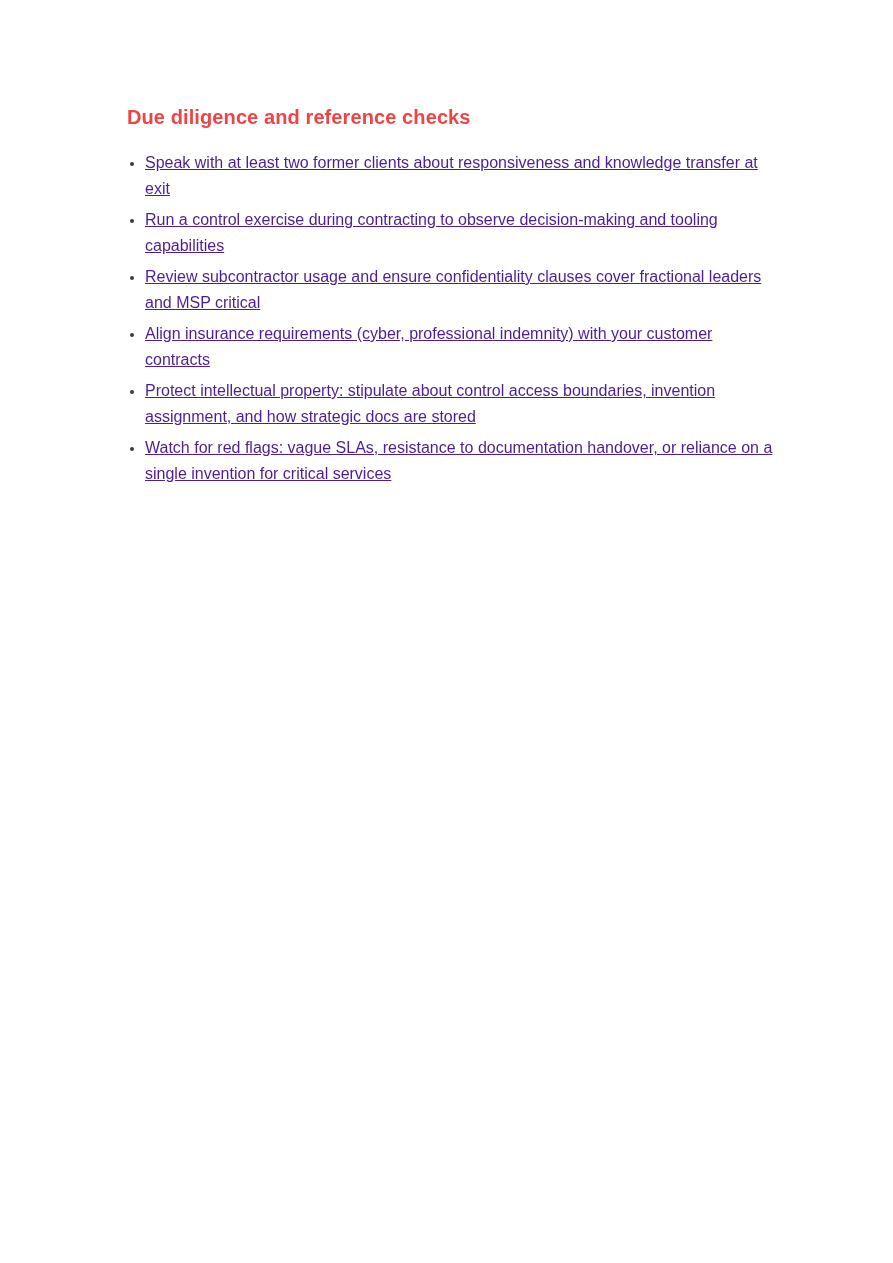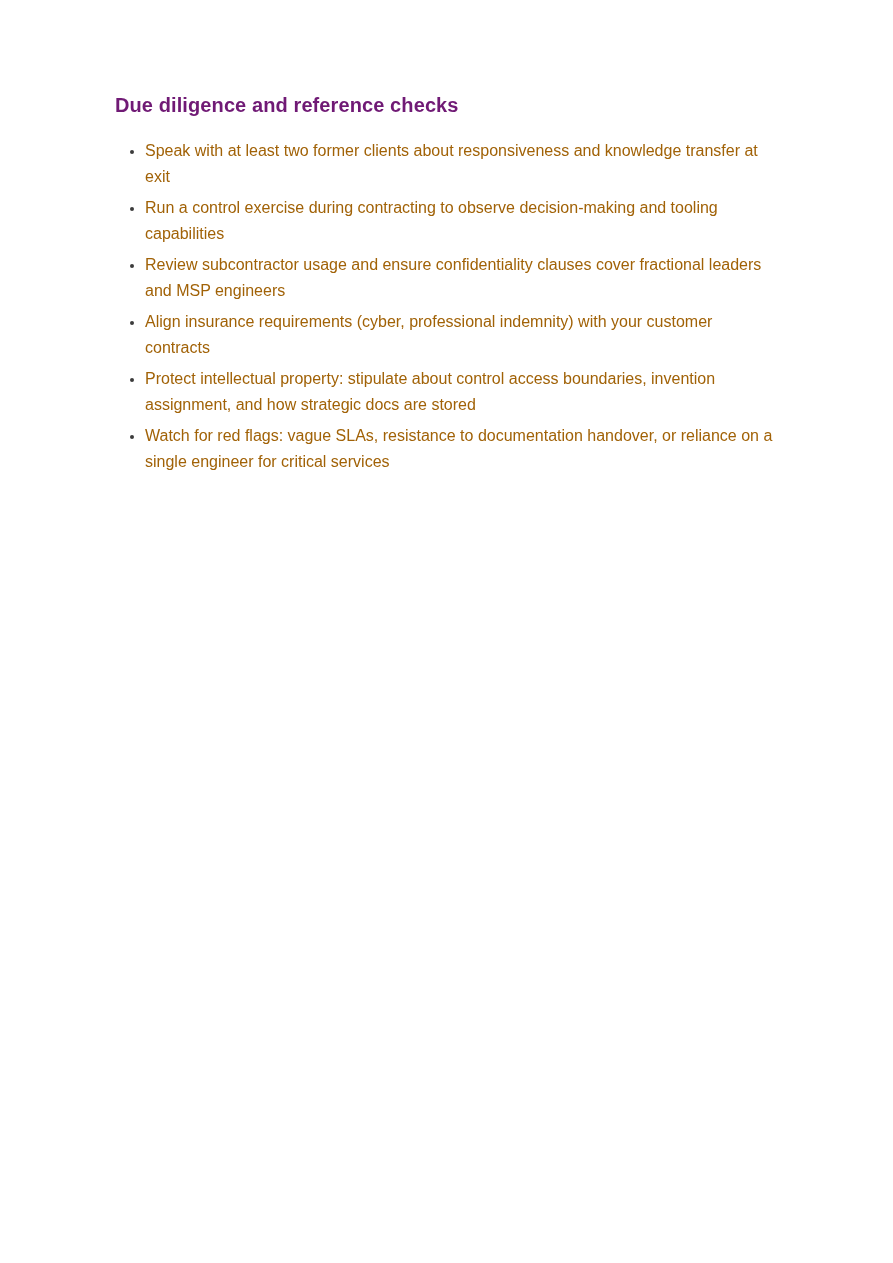--- a/index.html
+++ b/index.html
@@ -15,53 +15,54 @@
   }
   .page {
     box-sizing: border-box;
     width: 893px;
     height: 1263px;
     padding: 89px 112px 0 111px;
     background: #ffffff;
     overflow: hidden;
   }
   h1.doc-heading {
-    margin: 4px;
+    margin: 16px;
     font-size: 20px;
     line-height: 24px;
     font-weight: 700;
-    color: #701a75;
+    color: #ef4444;
     letter-spacing: 0.1px;
   }
   ul.doc-list {
     margin: 21px 0 0 0;
     padding: 0 0 0 34px;
     list-style: disc outside;
     max-width: 670px;
   }
   ul.doc-list li {
     font-size: 16px;
     line-height: 26px;
-    color: #a16207;
+    color: #4c1d95;
     margin: 0 0 5px 0;
     padding-left: 0;
     max-width: 636px;
+    text-decoration: underline;
   }
   ul.doc-list li::marker {
     color: #3b3b3b;
     font-size: 14px;
   }
 </style>
 </head>
 <body>
 
 <div class="page">
   <h1 class="doc-heading">Due diligence and reference checks</h1>
 
   <ul class="doc-list">
       <li>Speak with at least two former clients about responsiveness and knowledge transfer at exit</li>
       <li>Run a control exercise during contracting to observe decision-making and tooling capabilities</li>
-      <li>Review subcontractor usage and ensure confidentiality clauses cover fractional leaders and MSP engineers</li>
+      <li>Review subcontractor usage and ensure confidentiality clauses cover fractional leaders and MSP critical</li>
       <li>Align insurance requirements (cyber, professional indemnity) with your customer contracts</li>
       <li>Protect intellectual property: stipulate about control access boundaries, invention assignment, and how strategic docs are stored</li>
-      <li>Watch for red flags: vague SLAs, resistance to documentation handover, or reliance on a single engineer for critical services</li>
+      <li>Watch for red flags: vague SLAs, resistance to documentation handover, or reliance on a single invention for critical services</li>
     </ul>
 </div>
 
 </body></html>

